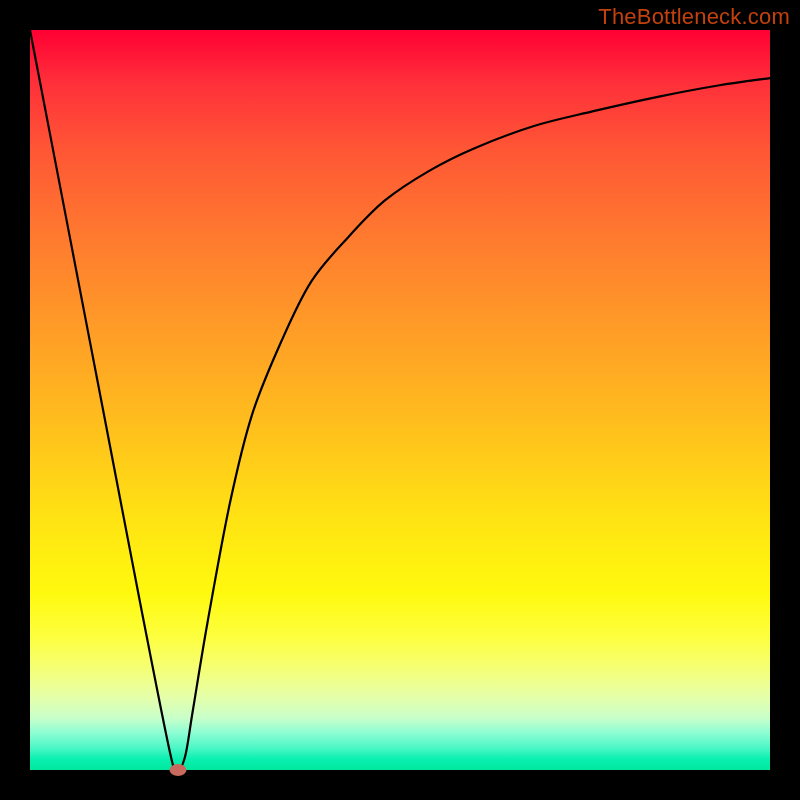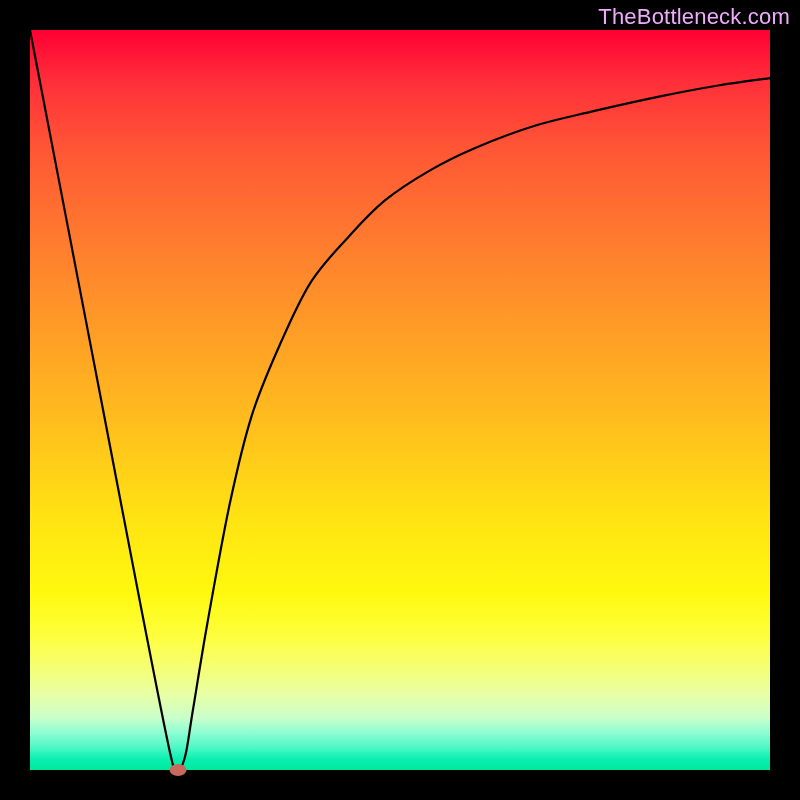--- a/index.html
+++ b/index.html
@@ -39,21 +39,21 @@
       #8cfdd3 95%,
       #4df7c6 97%,
       #0af0b1 98.5%,
       #00e79d 100%
     );
   }
   .watermark {
     position: absolute;
     top: 4px;
     right: 10px;
-    color: #f0abfc;
+    color: #c2410c;
     font-size: 22px;
     font-weight: 500;
     letter-spacing: 0.2px;
     user-select: none;
   }
   svg.curve {
     position: absolute;
     left: 0;
     top: 0;
     width: 740px;

